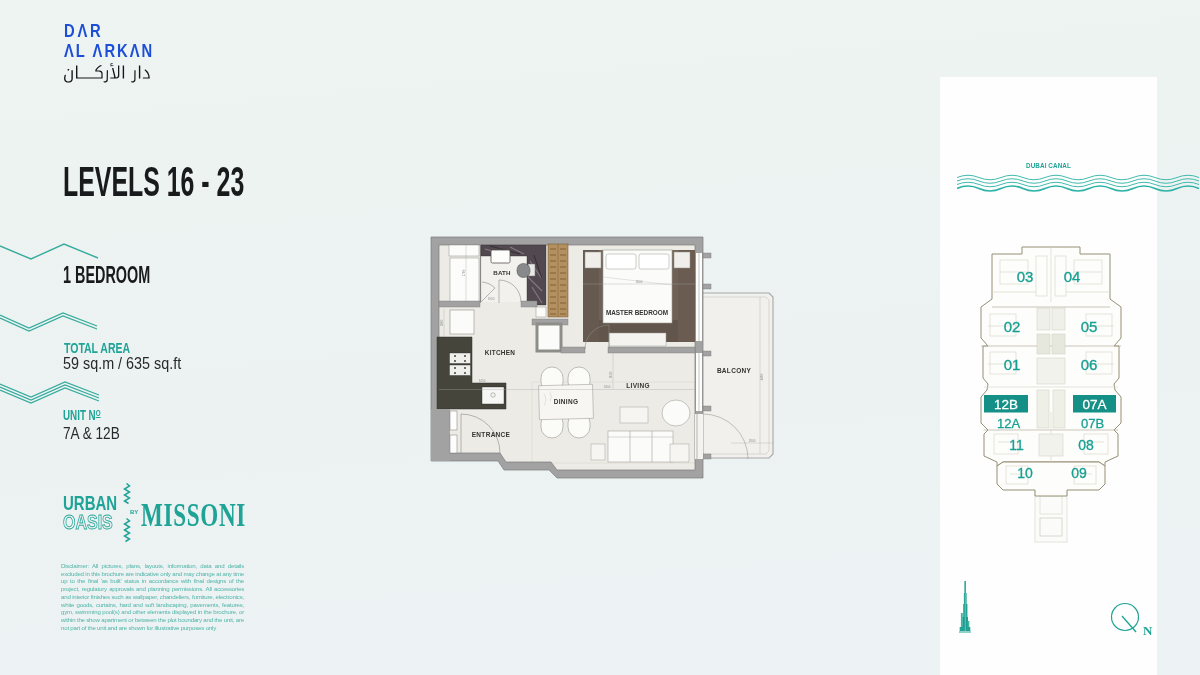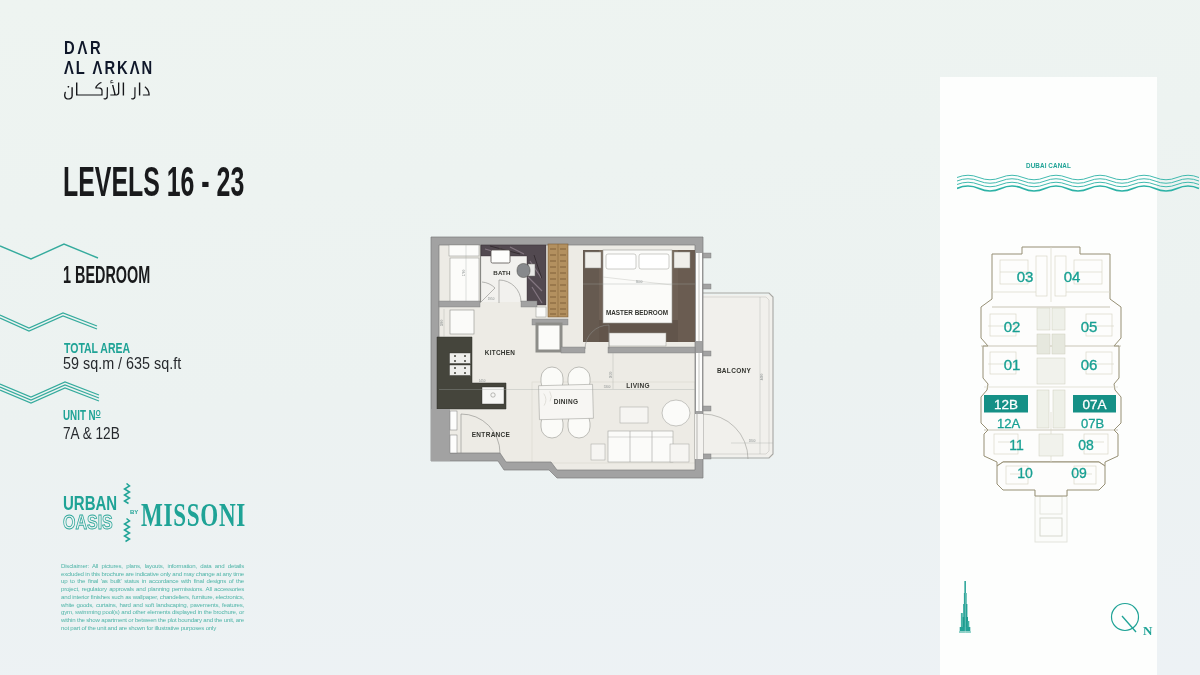--- a/index.html
+++ b/index.html
@@ -5,21 +5,21 @@
   html,body{margin:0;padding:0;}
   body{width:1200px;height:675px;overflow:hidden;position:relative;
        font-family:"Liberation Sans",sans-serif;
        background:linear-gradient(175deg,#eef4f1 0%,#ecf2f1 55%,#edf2f5 100%);}
   .abs{position:absolute;}
   .teal{color:#1fa396;}
 </style>
 </head>
 <body>
 
-<div class="abs" style="left:64px;top:38px;color:#0f172a;">
+<div class="abs" style="left:64px;top:21px;color:#1d4ed8;">
   <div style="font-size:18px;font-weight:bold;letter-spacing:3.4px;line-height:20px;transform:scaleX(0.82);transform-origin:0 0;">DΛR</div>
   <div style="font-size:18px;font-weight:bold;letter-spacing:2.4px;line-height:20px;transform:scaleX(0.82);transform-origin:0 0;white-space:nowrap;">ΛL ΛRKΛN</div>
   <div style="margin-top:2px;"><svg width="86" height="19.6" viewBox="0 0 86 19.6">
         <path d="M71.6,7.3 70.4,7.3 70.3,17.0 69.2,18.2 67.3,18.2 67.0,19.0 68.1,19.5 69.5,19.5 70.3,19.1 71.0,18.4 71.5,17.3Z M44.0,7.3 42.8,7.3 42.6,17.0 41.5,18.2 39.7,18.2 39.4,19.0 40.5,19.5 41.8,19.5 42.6,19.1 43.4,18.4 43.8,17.3Z M8.8,7.3 7.4,7.3 7.4,16.5 6.3,17.9 3.9,18.4 2.6,18.1 1.9,17.3 1.4,15.9 1.4,14.5 2.0,11.7 0.6,11.9 0.0,15.1 0.2,16.7 0.8,18.2 1.9,19.1 2.8,19.5 5.6,19.5 7.1,19.0 8.2,17.9 8.8,16.1Z M81.1,6.3 80.6,7.6 81.4,8.0 83.2,10.2 84.3,12.7 84.3,14.4 78.9,14.4 78.9,15.4 85.8,15.4 85.5,12.4 84.1,9.1 82.1,6.9Z M4.0,5.9 3.6,6.3 3.6,7.3 4.6,7.7 5.2,7.1 5.2,6.3 4.8,5.9Z M74.9,2.6 74.9,15.4 76.3,15.4 76.3,2.6Z M58.7,2.6 58.7,15.4 60.1,15.4 60.1,2.6Z M55.3,2.6 54.0,2.6 54.0,12.5 53.7,13.4 53.0,14.2 51.9,14.4 51.6,14.1 49.4,4.9 48.0,4.9 50.2,14.1 49.9,14.4 46.3,14.4 46.3,15.4 53.0,15.4 53.9,15.1 54.8,14.4 55.3,13.3Z M37.2,1.9 35.7,2.5 34.0,3.7 32.1,5.7 31.3,7.1 31.3,8.5 35.0,8.5 36.3,9.0 37.1,9.7 37.4,10.7 37.4,14.1 37.1,14.4 13.7,14.4 13.4,14.1 13.4,2.6 12.0,2.6 12.0,15.4 38.6,15.4 38.6,10.0 38.0,8.6 36.3,7.6 32.9,7.4 32.6,7.1 34.6,4.8 36.3,3.6 37.7,2.9Z M46.5,0.8 46.5,1.9 46.9,2.5 46.2,2.8 46.2,3.2 49.4,2.9 49.4,2.3 47.7,2.5 47.1,1.7 47.7,0.6 48.9,0.8 49.1,0.2 47.4,0.0Z" fill="#15161a" fill-rule="evenodd"></path>
       </svg></div>
 </div>
 
 <div class="abs" style="left:63px;top:157px;font-size:43px;font-weight:bold;color:#191a1c;transform:scaleX(0.579);transform-origin:0 0;white-space:nowrap;">LEVELS 16 - 23</div>
 
 <svg class="abs" style="left:0;top:238px;" width="102" height="24" viewBox="0 0 102 24">

